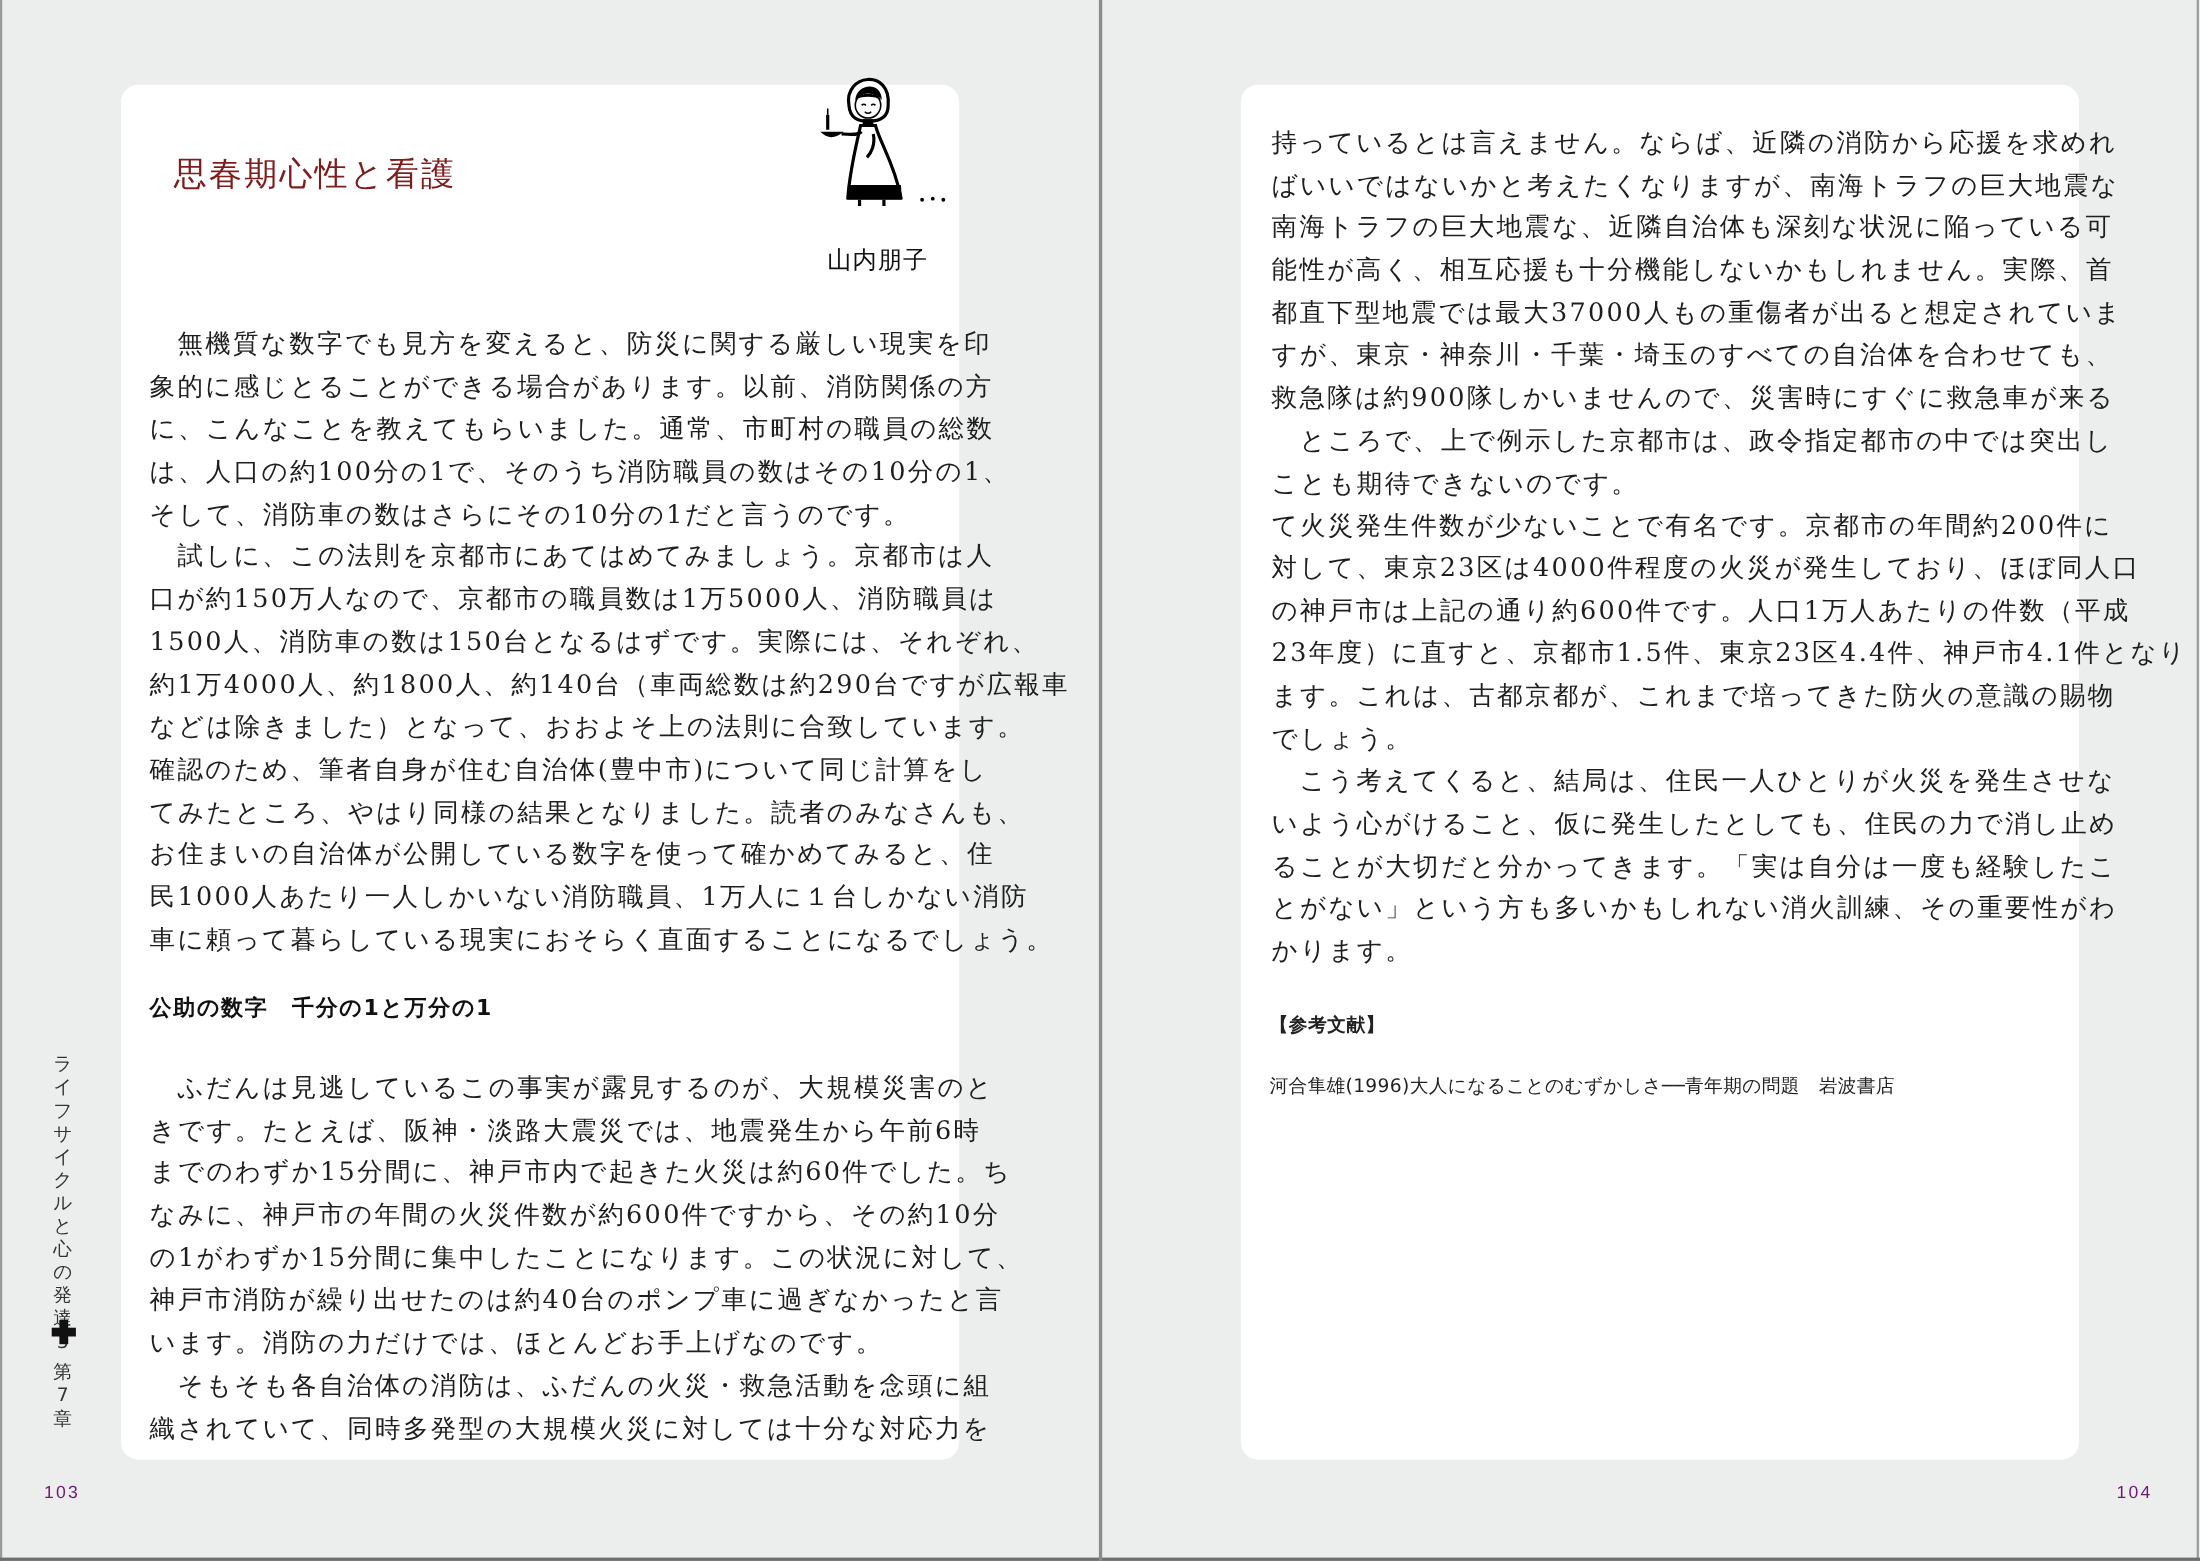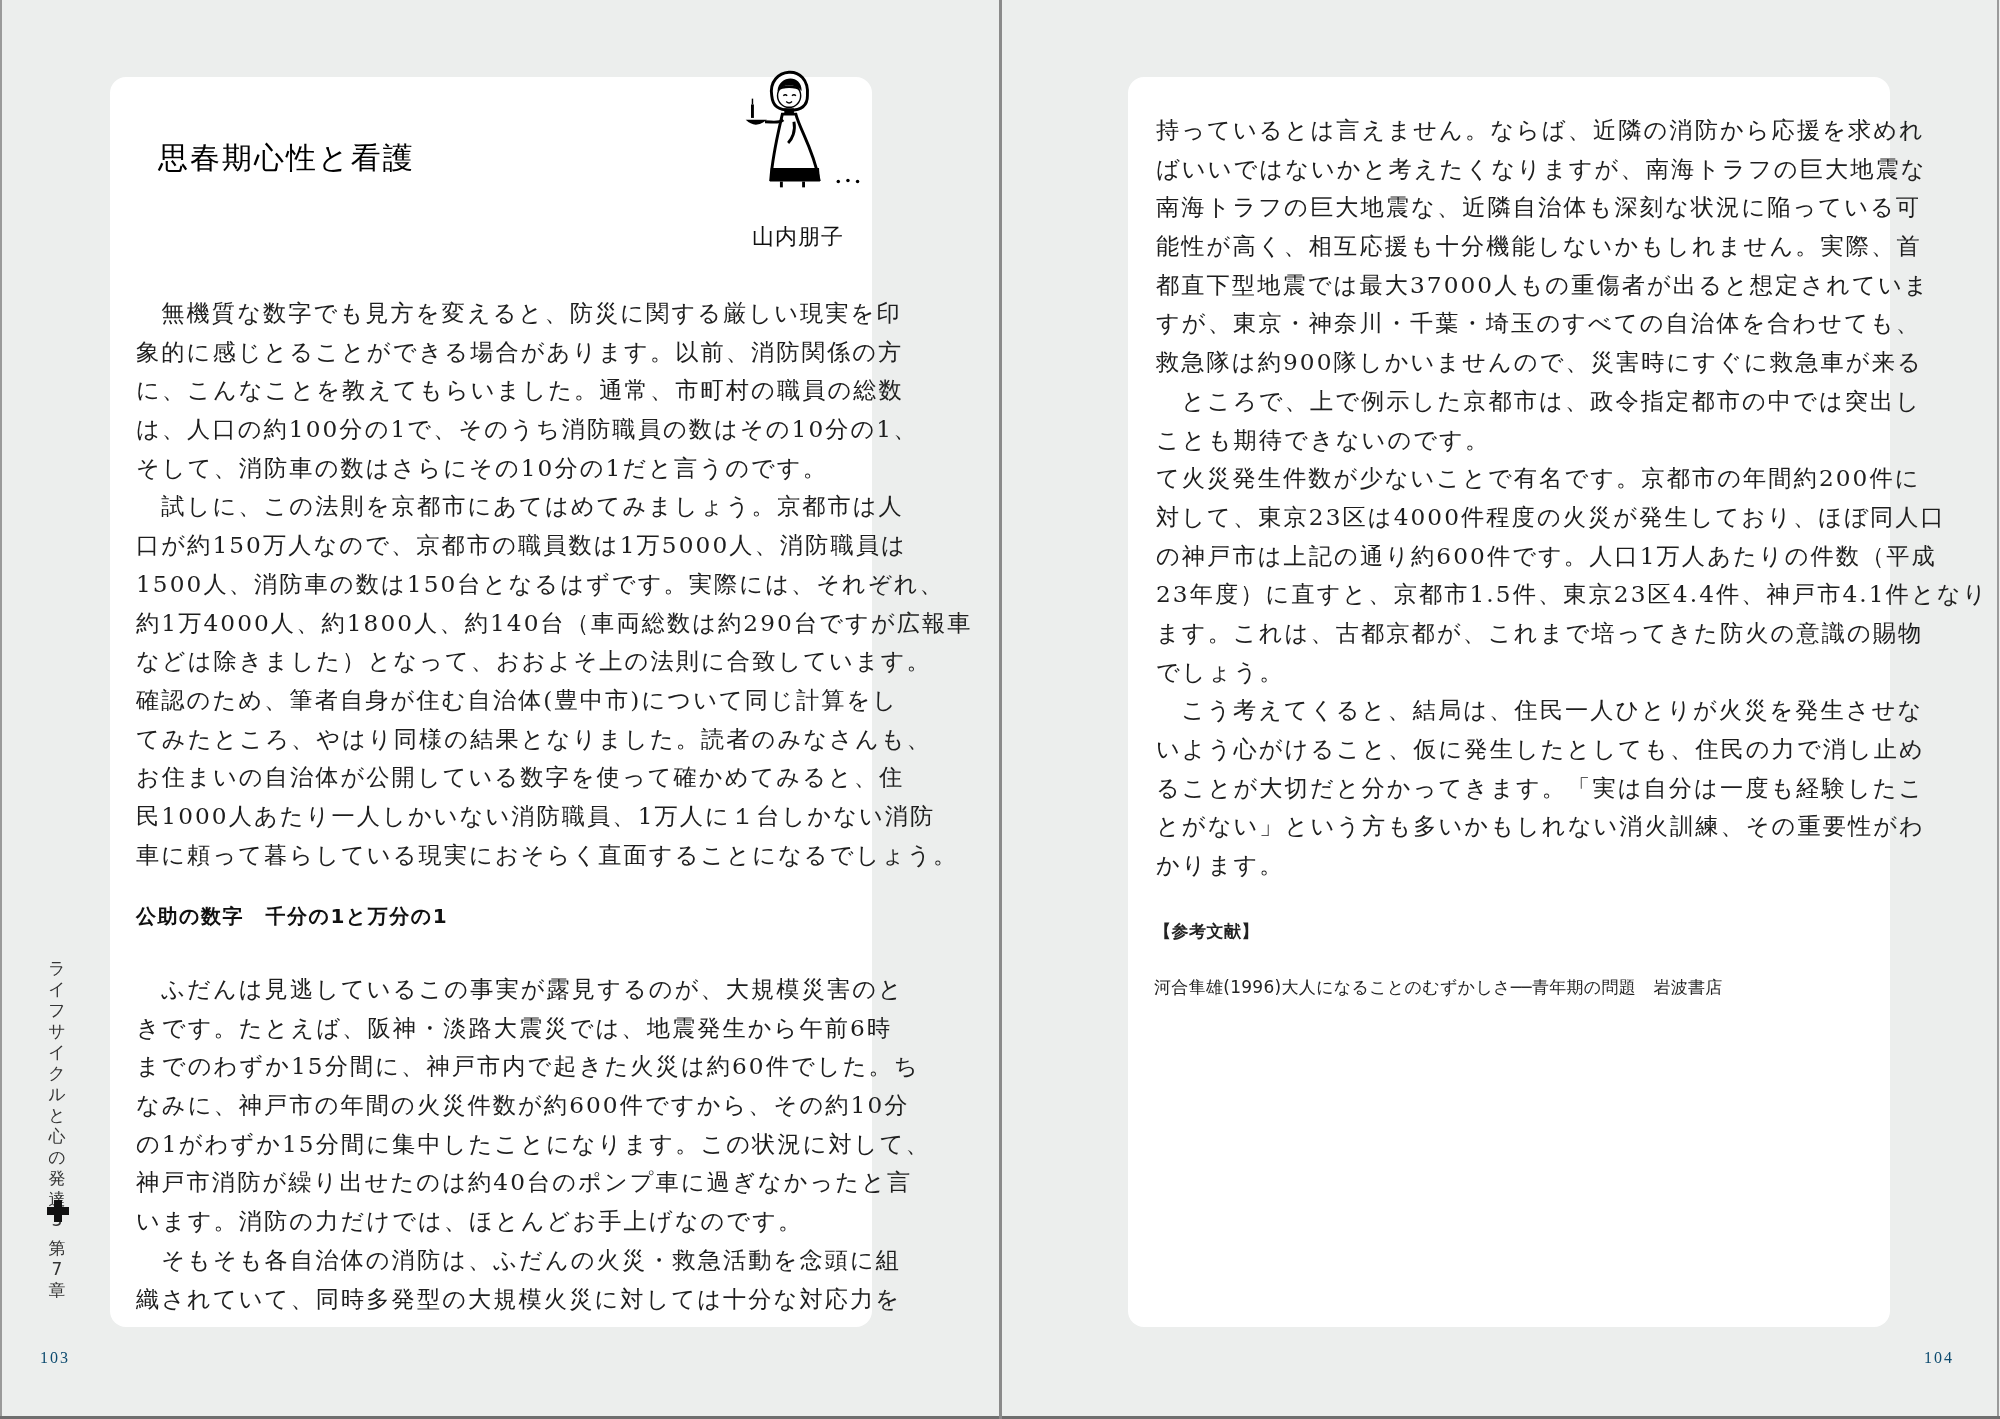--- a/index.html
+++ b/index.html
@@ -16,21 +16,21 @@
 
   .card {
     position: absolute; background: #ffffff; border-radius: 16px;
   }
   .card-left { left: 110px; top: 77px; width: 762px; height: 1250px; }
   .card-right { left: 1128px; top: 77px; width: 762px; height: 1250px; }
 
   .title {
     position: absolute; left: 158px; top: 138px;
     font-family: "DejaVu Sans", "Liberation Sans", sans-serif;
-    font-size: 30px; letter-spacing: 2px; font-weight: 400; color: #000000;
+    font-size: 30px; letter-spacing: 2px; font-weight: 400; color: #7f1d1d;
   }
   .author {
     position: absolute; left: 744px; top: 222px; width: 100px; text-align: right;
     font-family: "DejaVu Sans", "Liberation Sans", sans-serif;
     font-size: 22px; letter-spacing: 1px; color: #111;
   }
   .illustration { position: absolute; left: 738px; top: 62px; width: 135px; height: 135px; }
 
   .body-text {
     position: absolute;
@@ -76,22 +76,22 @@
   .side-cross::after { left: 0; top: 7px; width: 22px; height: 8px; }
   .side-chapter {
     position: absolute; left: 44px; top: 1238px; width: 26px;
     font-family: "DejaVu Sans", "Liberation Sans", sans-serif;
     font-size: 17px; color: #333; text-align: center; line-height: 21px;
   }
   .side-chapter .v { display: block; }
 
   .page-num {
     position: absolute; top: 1349px;
-    font-family: Liberation Serif, serif;
-    font-size: 16px; color: #0c4a6e; letter-spacing: 2px;
+    font-family: Liberation Sans, sans-serif;
+    font-size: 16px; color: #701a75; letter-spacing: 2px;
   }
   .page-num-left { left: 40px; }
   .page-num-right { left: 1924px; }
 </style>
 </head>
 <body>
 
 <div class="edge-left"></div>
 <div class="edge-right"></div>
 <div class="edge-bottom"></div>

